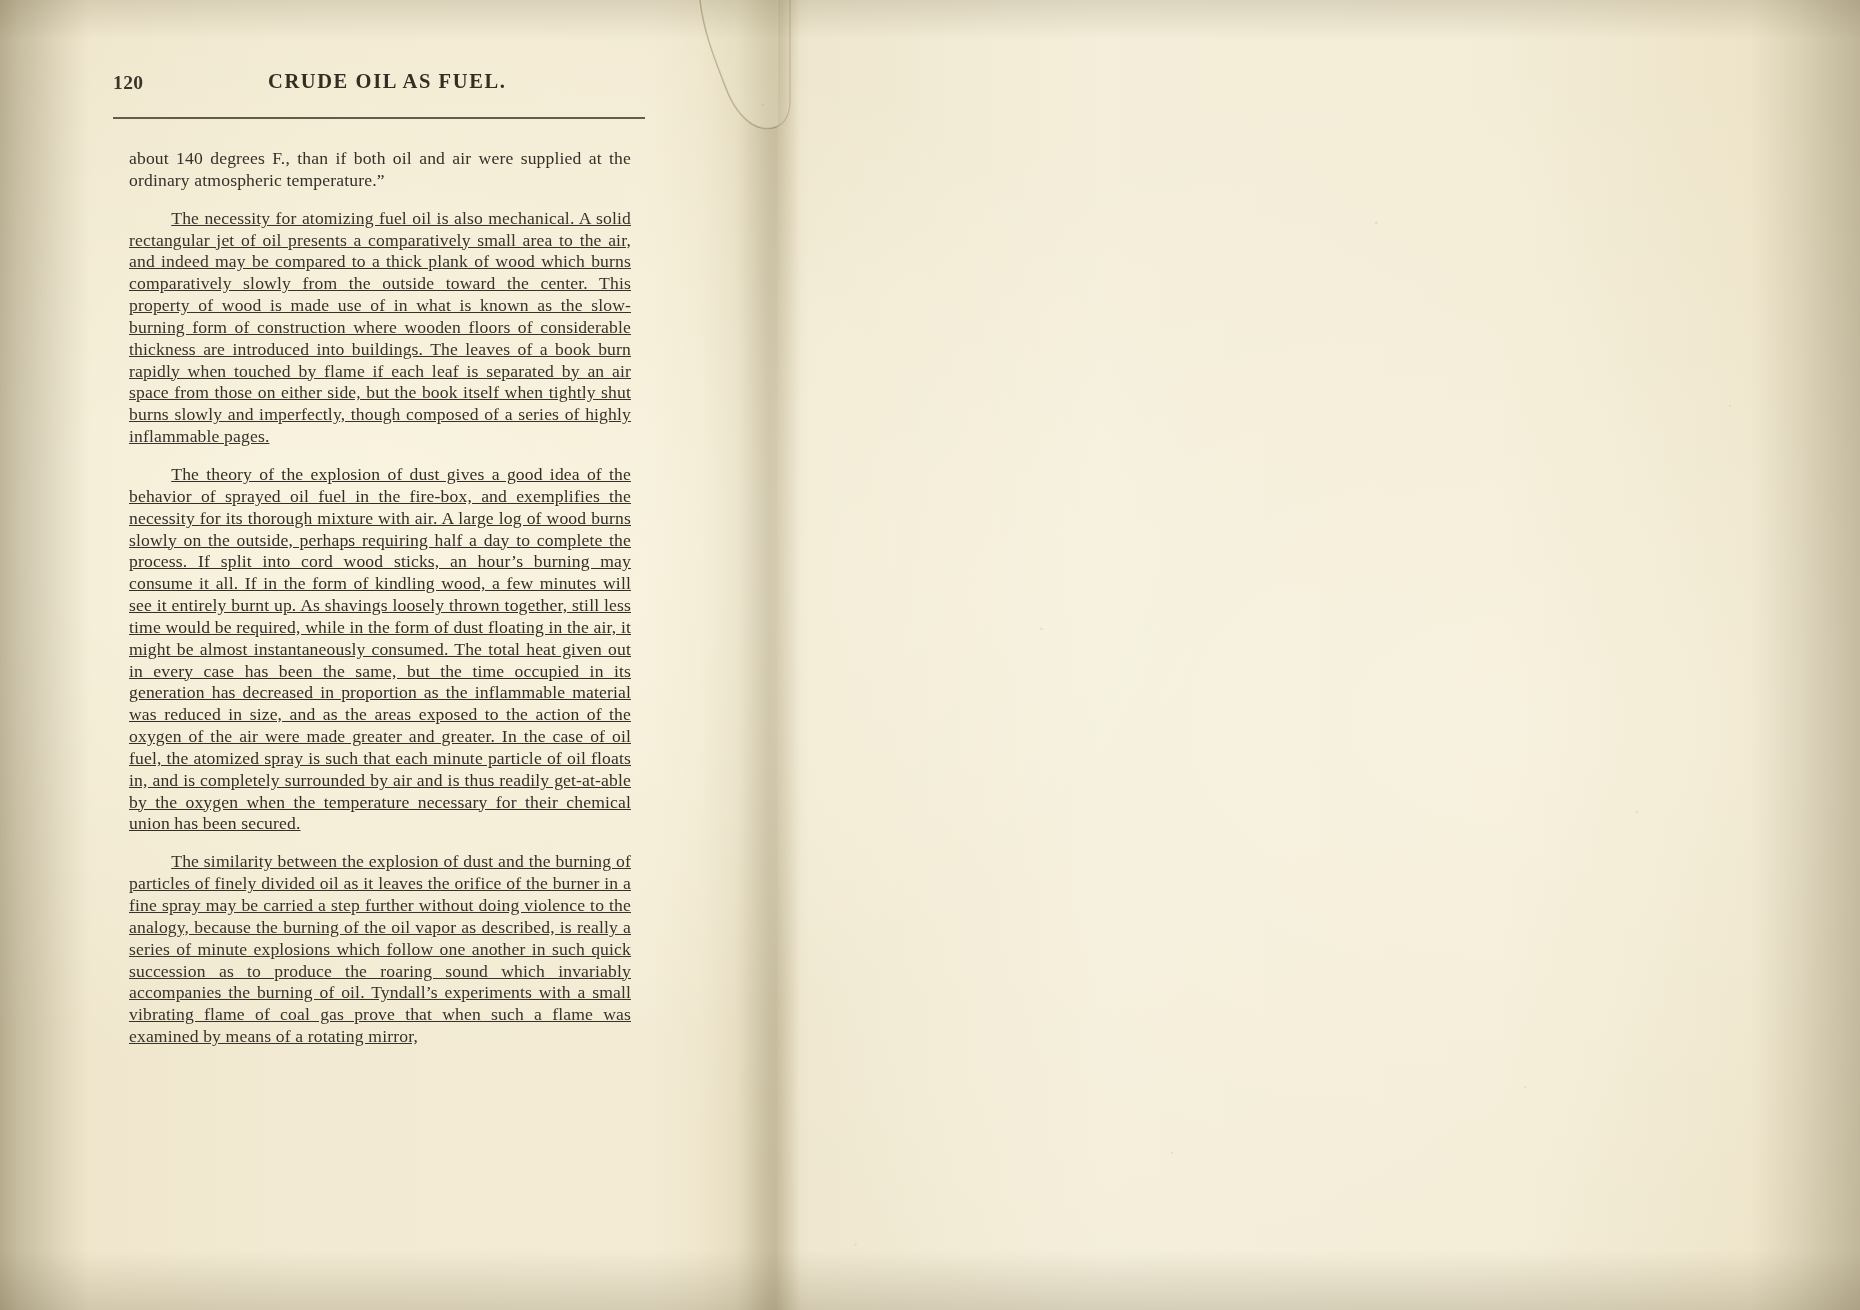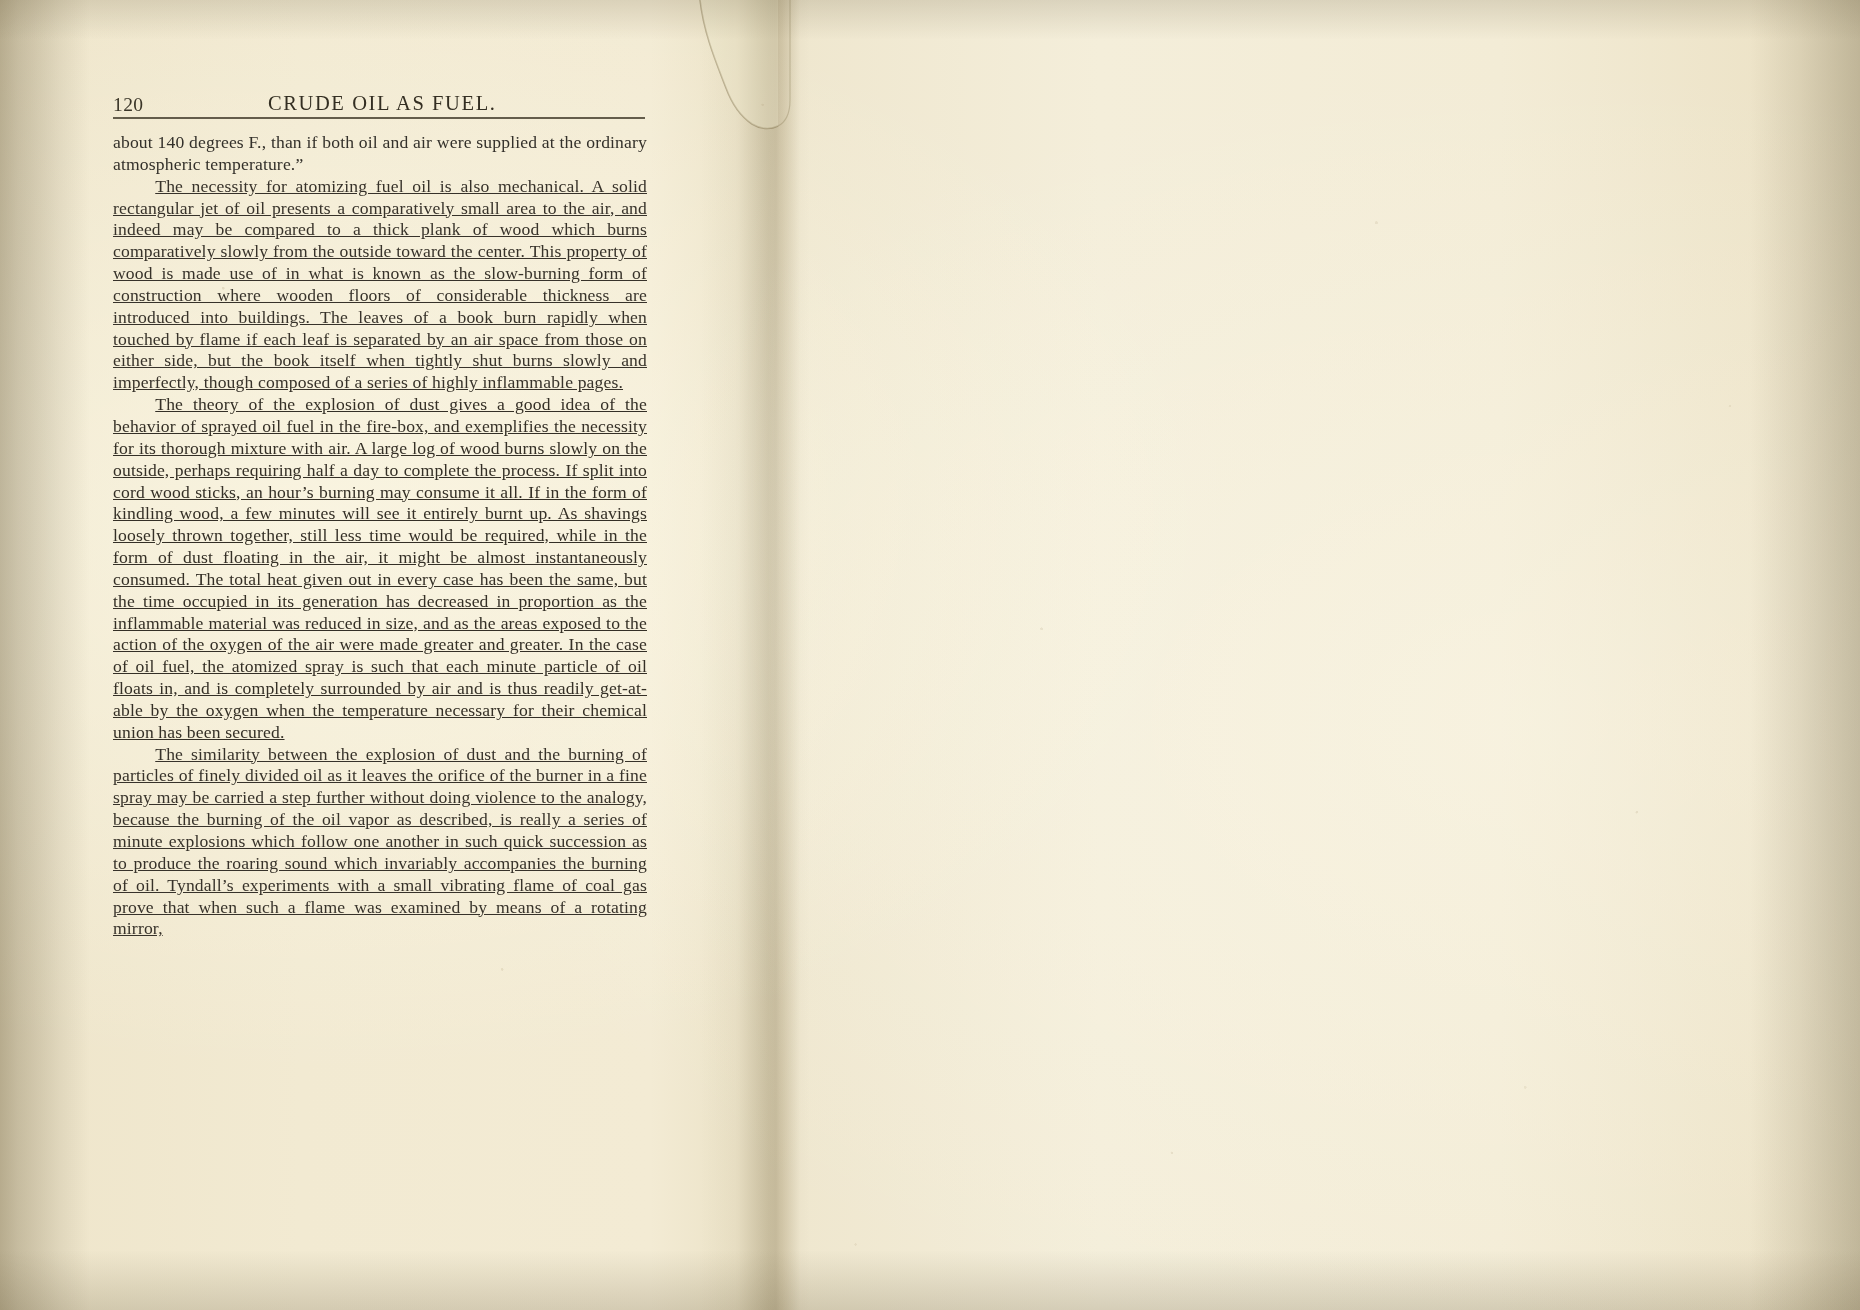--- a/index.html
+++ b/index.html
@@ -102,24 +102,25 @@
   .page-left {
     position: absolute;
     top: 0;
     left: 0;
     width: 700px;
     height: 1310px;
   }
 
   .header-row {
     position: absolute;
-    top: 92px;
+    top: 70px;
     left: 113px;
     width: 532px;
     height: 26px;
+    font-weight: bold;
   }
   .folio {
     position: absolute;
     left: 0;
     top: 2px;
     font-size: 19.5px;
     color: #3a3528;
     letter-spacing: 0.4px;
   }
   .running-head {
@@ -146,21 +147,21 @@
     left: 113px;
     width: 534px;
     font-size: 17.6px;
     line-height: 21.85px;
     color: #37322a;
     text-align: justify;
     text-justify: inter-word;
     letter-spacing: 0.15px;
   }
   .body-text p {
-    margin: 0;
+    margin: 16px;
   }
   .body-text p.indent {
     text-indent: 2.4em;
     text-decoration: underline;
   }
   
   .body-text p:nth-child(3) { color: #342f26; }
   .body-text p:nth-child(1) { color: #33302a; }
 
   

